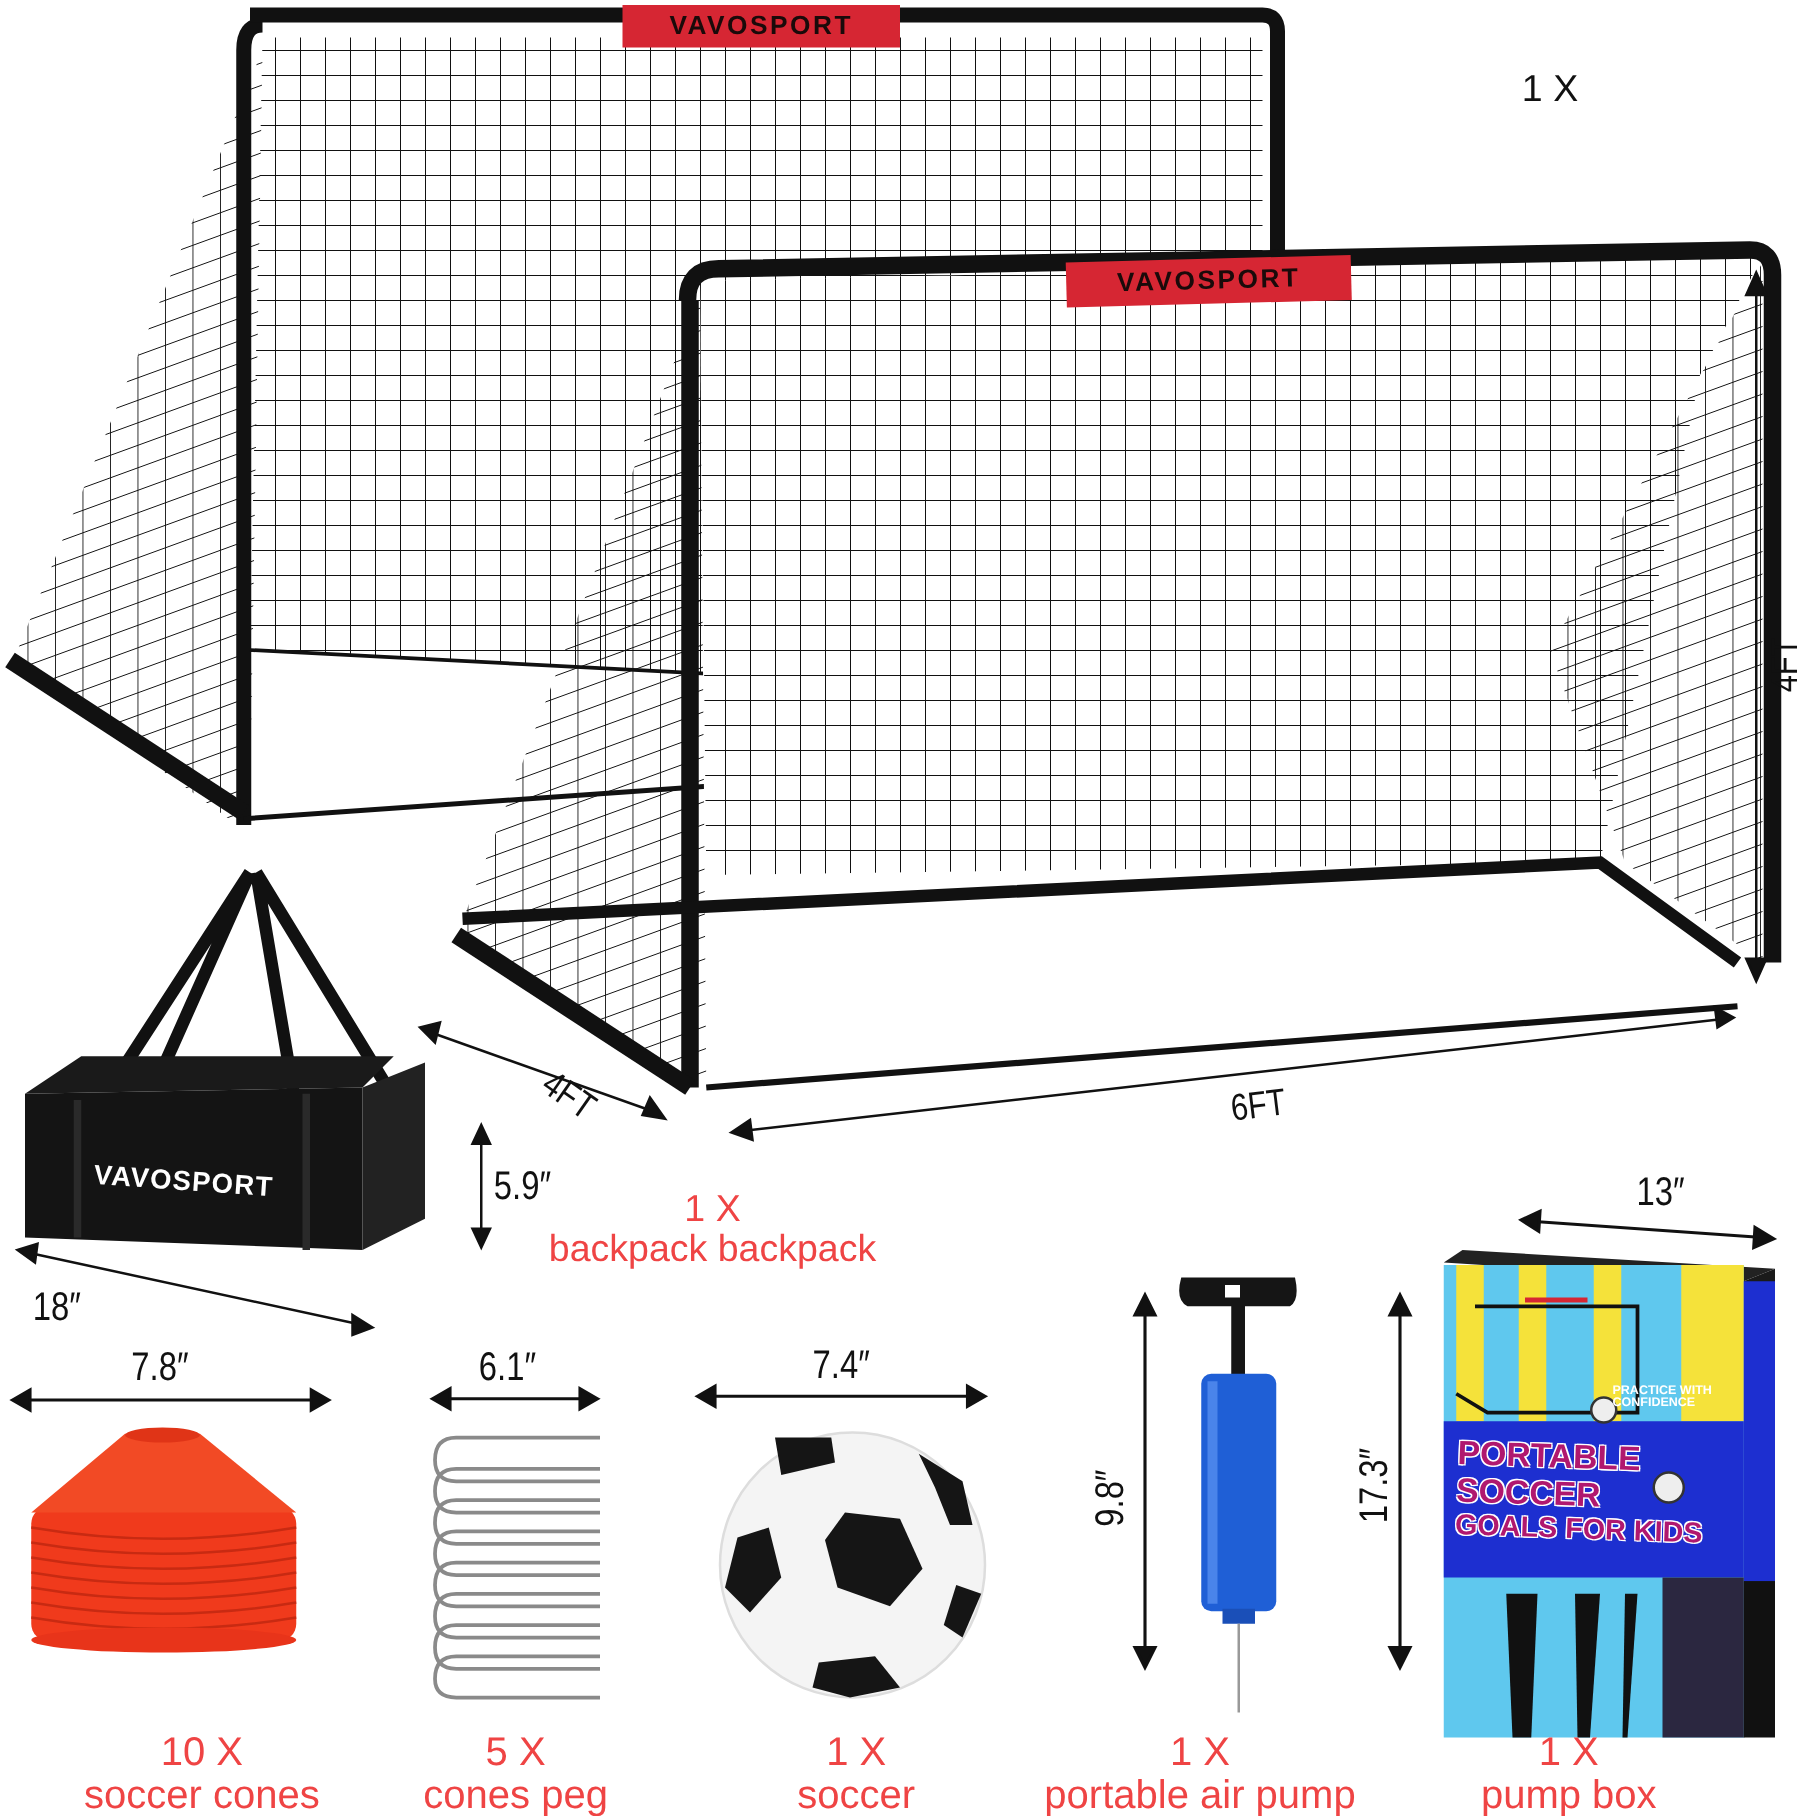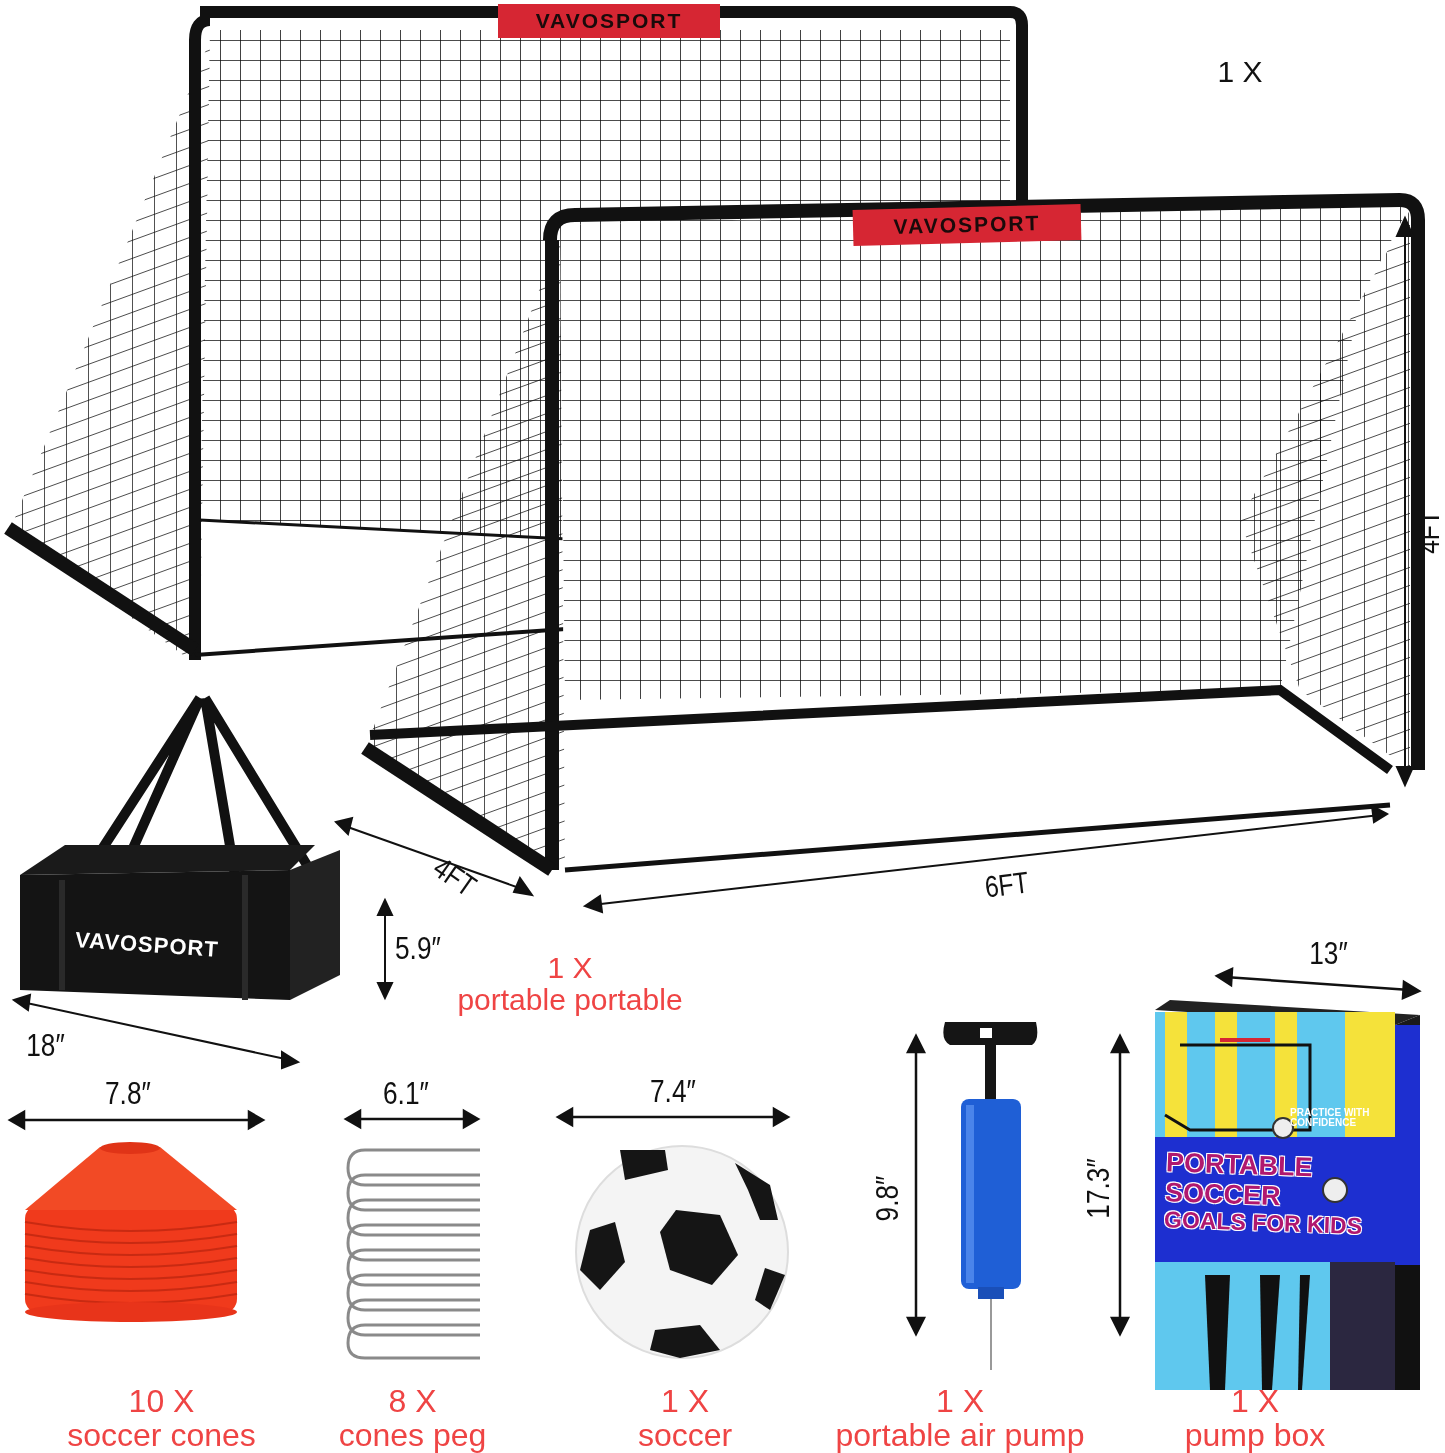--- a/index.html
+++ b/index.html
@@ -188,21 +188,21 @@
 
 <div class="dim" style="left:1402px; top:515px; transform:rotate(-90deg) scaleX(0.82); font-size:30px;">4FT</div>
 <div class="dim" style="left:428px; top:860px; transform:rotate(35deg) scaleX(0.82); font-size:30px;">4FT</div>
 <div class="dim" style="left:980px; top:868px; transform:rotate(-7deg) scaleX(0.82); font-size:30px;">6FT</div>
 
 <div class="bag-brand" style="left:75px; top:932px; transform:rotate(4deg);">VAVOSPORT</div>
 <div class="dim" style="left:390px; top:930px;">5.9″</div>
 <div class="dim" style="left:22px; top:1027px;">18″</div>
 <div class="lbl" style="left:405px; top:952px; width:330px;">
   <div class="qty" style="font-size:30px;">1 X</div>
-  <div class="name" style="font-size:30px;">portable portable</div>
+  <div class="name" style="font-size:30px;">backpack backpack</div>
 </div>
 
 <div class="dim" style="left:100px; top:1075px;">7.8″</div>
 <div class="dim" style="left:378px; top:1075px;">6.1″</div>
 <div class="dim" style="left:645px; top:1073px;">7.4″</div>
 <div class="dim" style="left:860px; top:1180px; transform:rotate(-90deg) scaleX(0.82);">9.8″</div>
 <div class="dim" style="left:1062px; top:1170px; transform:rotate(-90deg) scaleX(0.82);">17.3″</div>
 <div class="dim" style="left:1305px; top:935px;">13″</div>
 
 <div class="box-sub" style="left:1290px; top:1108px;">
@@ -213,21 +213,21 @@
   <div>PORTABLE</div>
   <div>SOCCER</div>
   <div style="font-size:23px;">GOALS FOR KIDS</div>
 </div>
 
 <div class="lbl" style="left:0px; top:1385px; width:265px;margin-left:29px;">
   <div class="qty">10 X</div>
   <div class="name">soccer cones</div>
 </div>
 <div class="lbl" style="left:305px; top:1385px; width:215px;">
-  <div class="qty">8 X</div>
+  <div class="qty">5 X</div>
   <div class="name">cones peg</div>
 </div>
 <div class="lbl" style="left:600px; top:1385px; width:170px;">
   <div class="qty">1 X</div>
   <div class="name">soccer</div>
 </div>
 <div class="lbl" style="left:805px; top:1385px; width:310px;">
   <div class="qty">1 X</div>
   <div class="name">portable air pump</div>
 </div>

